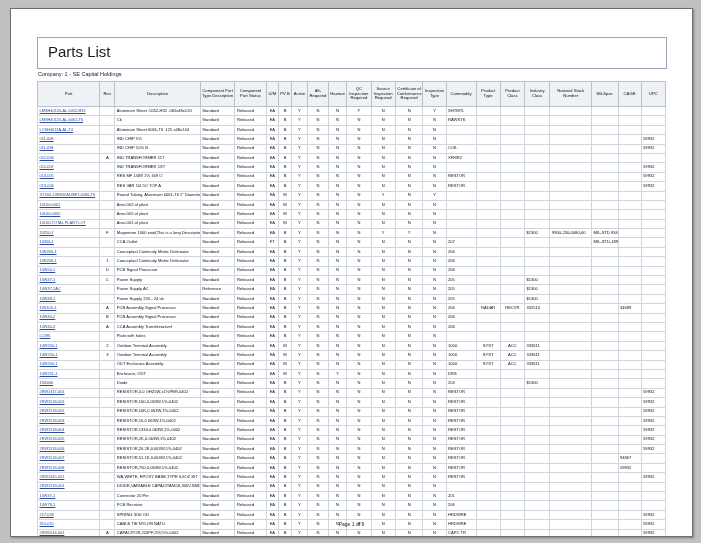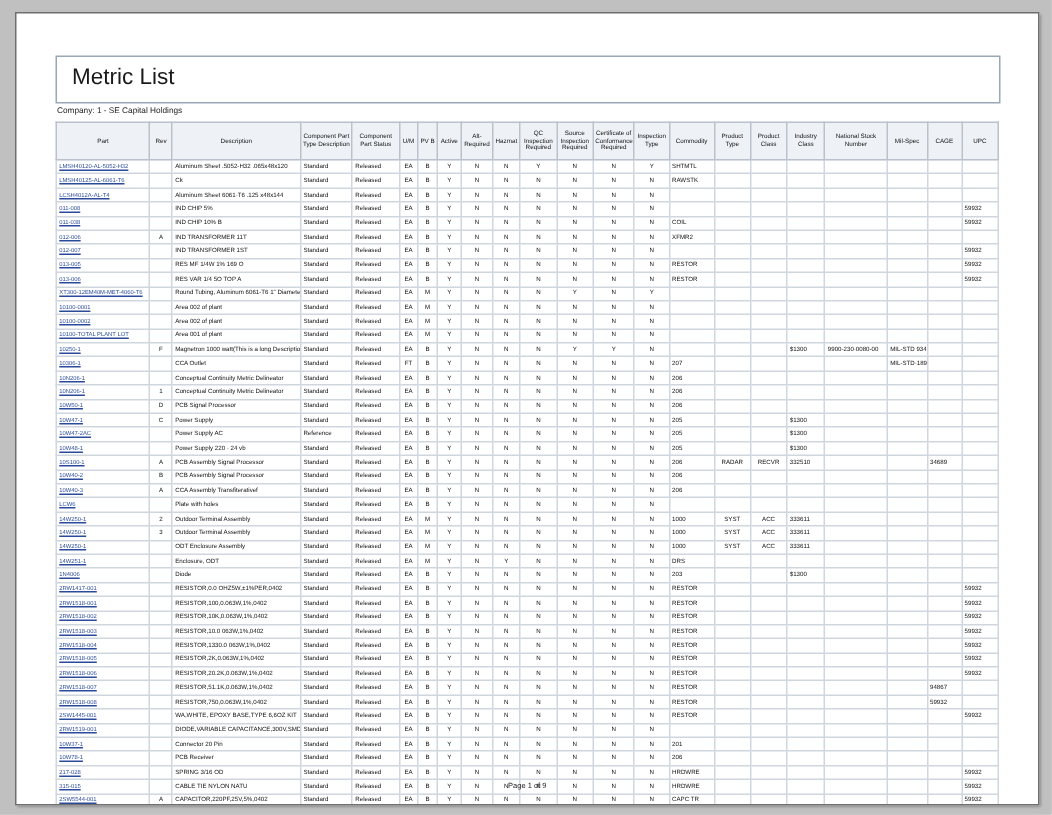--- a/index.html
+++ b/index.html
@@ -98,21 +98,21 @@
   }
   .wrap2 { white-space: normal; line-height: 1.05; }
 </style>
 </head>
 <body>
 
 <div class="page-wrap">
   <div class="sheet">
 
     <div class="title-box">
-      <div class="title-text">Metric List</div>
+      <div class="title-text">Parts List</div>
     </div>
 
     <div class="company-line">Company: 1 - SE Capital Holdings</div>
 
     <table class="grid">
       <colgroup>
         <col style="width:54px">
           <col style="width:13px">
           <col style="width:74px">
         <col style="width:30px">

